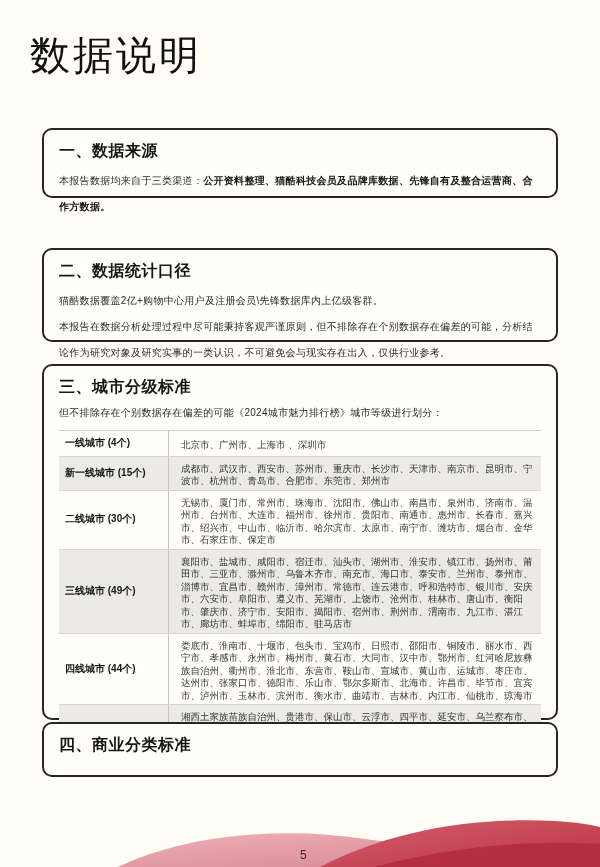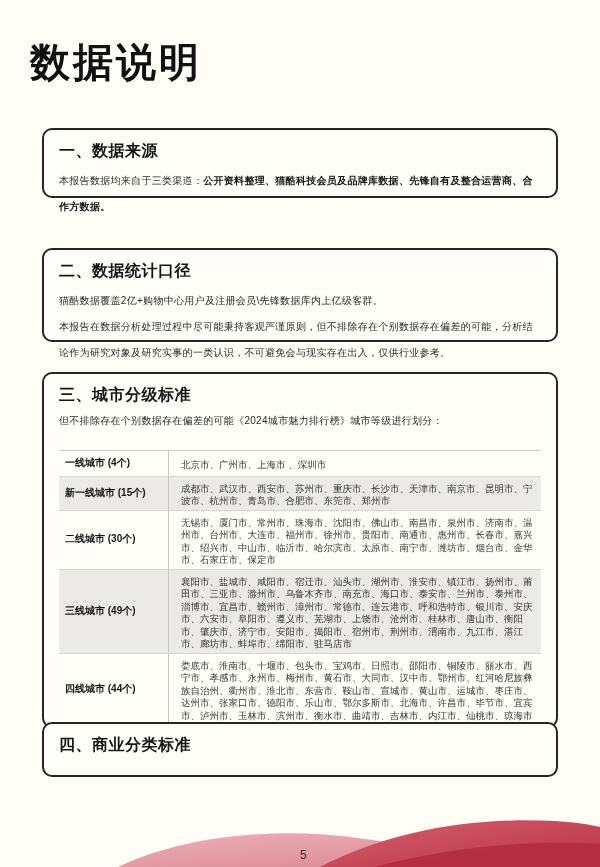--- a/index.html
+++ b/index.html
@@ -5,47 +5,47 @@
   html,body{margin:0;padding:0;}
   body{
     width:600px;height:867px;
     background:#fffdf6;
     position:relative;
     overflow:hidden;
     font-family:"Liberation Sans","DejaVu Sans",sans-serif;
     color:#222;
   }
   .page-title{
-    position:absolute;top:35px;left:30px;
-    font-size:40px;font-weight:bold;color:#111;
+    position:absolute;top:28px;left:30px;
+    font-size:40px;font-weight:normal;color:#111;
     letter-spacing:3px;
   }
   .box{
     position:absolute;left:42px;width:516px;
     box-sizing:border-box;
     background:#fffef9;
     border:2px solid #262626;
     border-radius:10px;
     padding:11px 15px 10px 15px;
   }
   .box-1{top:128px;height:70px;}
   .box-2{top:248px;height:94px;}
-  .box-3{top:372px;height:356px;}
+  .box-3{top:364px;height:356px;}
   .box-4{top:722px;height:55px;}
   .box-heading{
     font-size:16px;font-weight:bold;color:#161616;
     margin:0 0 6px 0;letter-spacing:.5px;
   }
   .box-text{
     font-size:10px;line-height:26px;color:#2a2a2a;
     margin:0;letter-spacing:.3px;
   }
   .bold{font-weight:bold;color:#161616;}
   .city-table{
-    margin-top:20px;
+    margin-top:8px;
     border-top:1px solid #cfcdc6;
     border-bottom:1px solid #cfcdc6;
     font-size:9.5px;line-height:12.5px;
   }
   .city-row{
     display:flex;
     border-bottom:1px solid #d8d6cf;
   }
   .city-row:last-child{border-bottom:none;}
   .city-row.alt{background:#ebeae6;}

